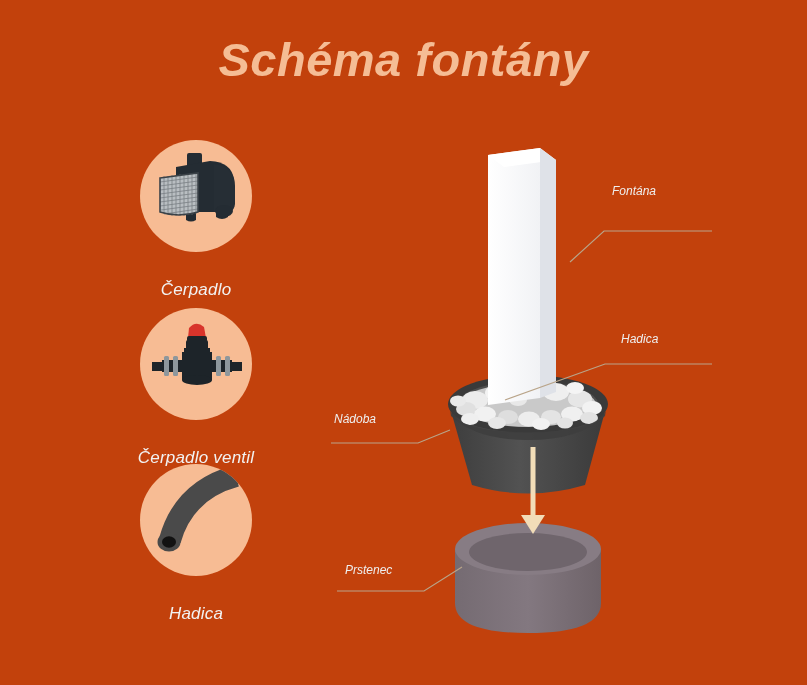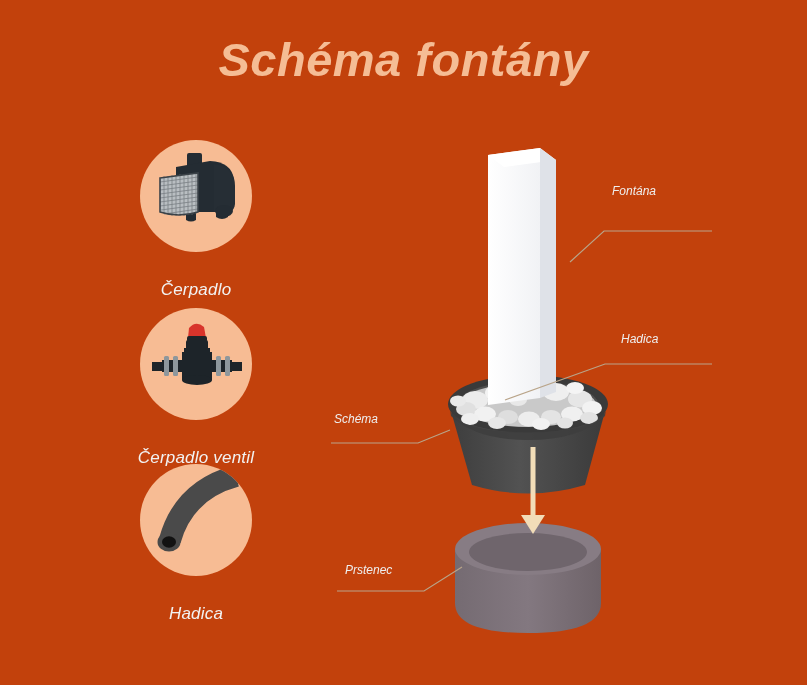--- a/index.html
+++ b/index.html
@@ -233,16 +233,16 @@
     <g stroke="#b9a489" stroke-width="1.2" fill="none">
       <polyline points="570,262 604,231 712,231"></polyline>
       <polyline points="505,400 605,364 712,364"></polyline>
       <polyline points="450,430 418,443 331,443"></polyline>
       <polyline points="462,567 424,591 337,591"></polyline>
     </g>
   </svg>
 
   <div class="leader-label" style="left:612px; top:184px;">Fontána</div>
   <div class="leader-label" style="left:621px; top:332px;">Hadica</div>
-  <div class="leader-label" style="left:334px; top:412px;">Schéma</div>
+  <div class="leader-label" style="left:334px; top:412px;">Nádoba</div>
   <div class="leader-label" style="left:345px; top:563px;">Prstenec</div>
 
 </div>
 
 </body></html>

